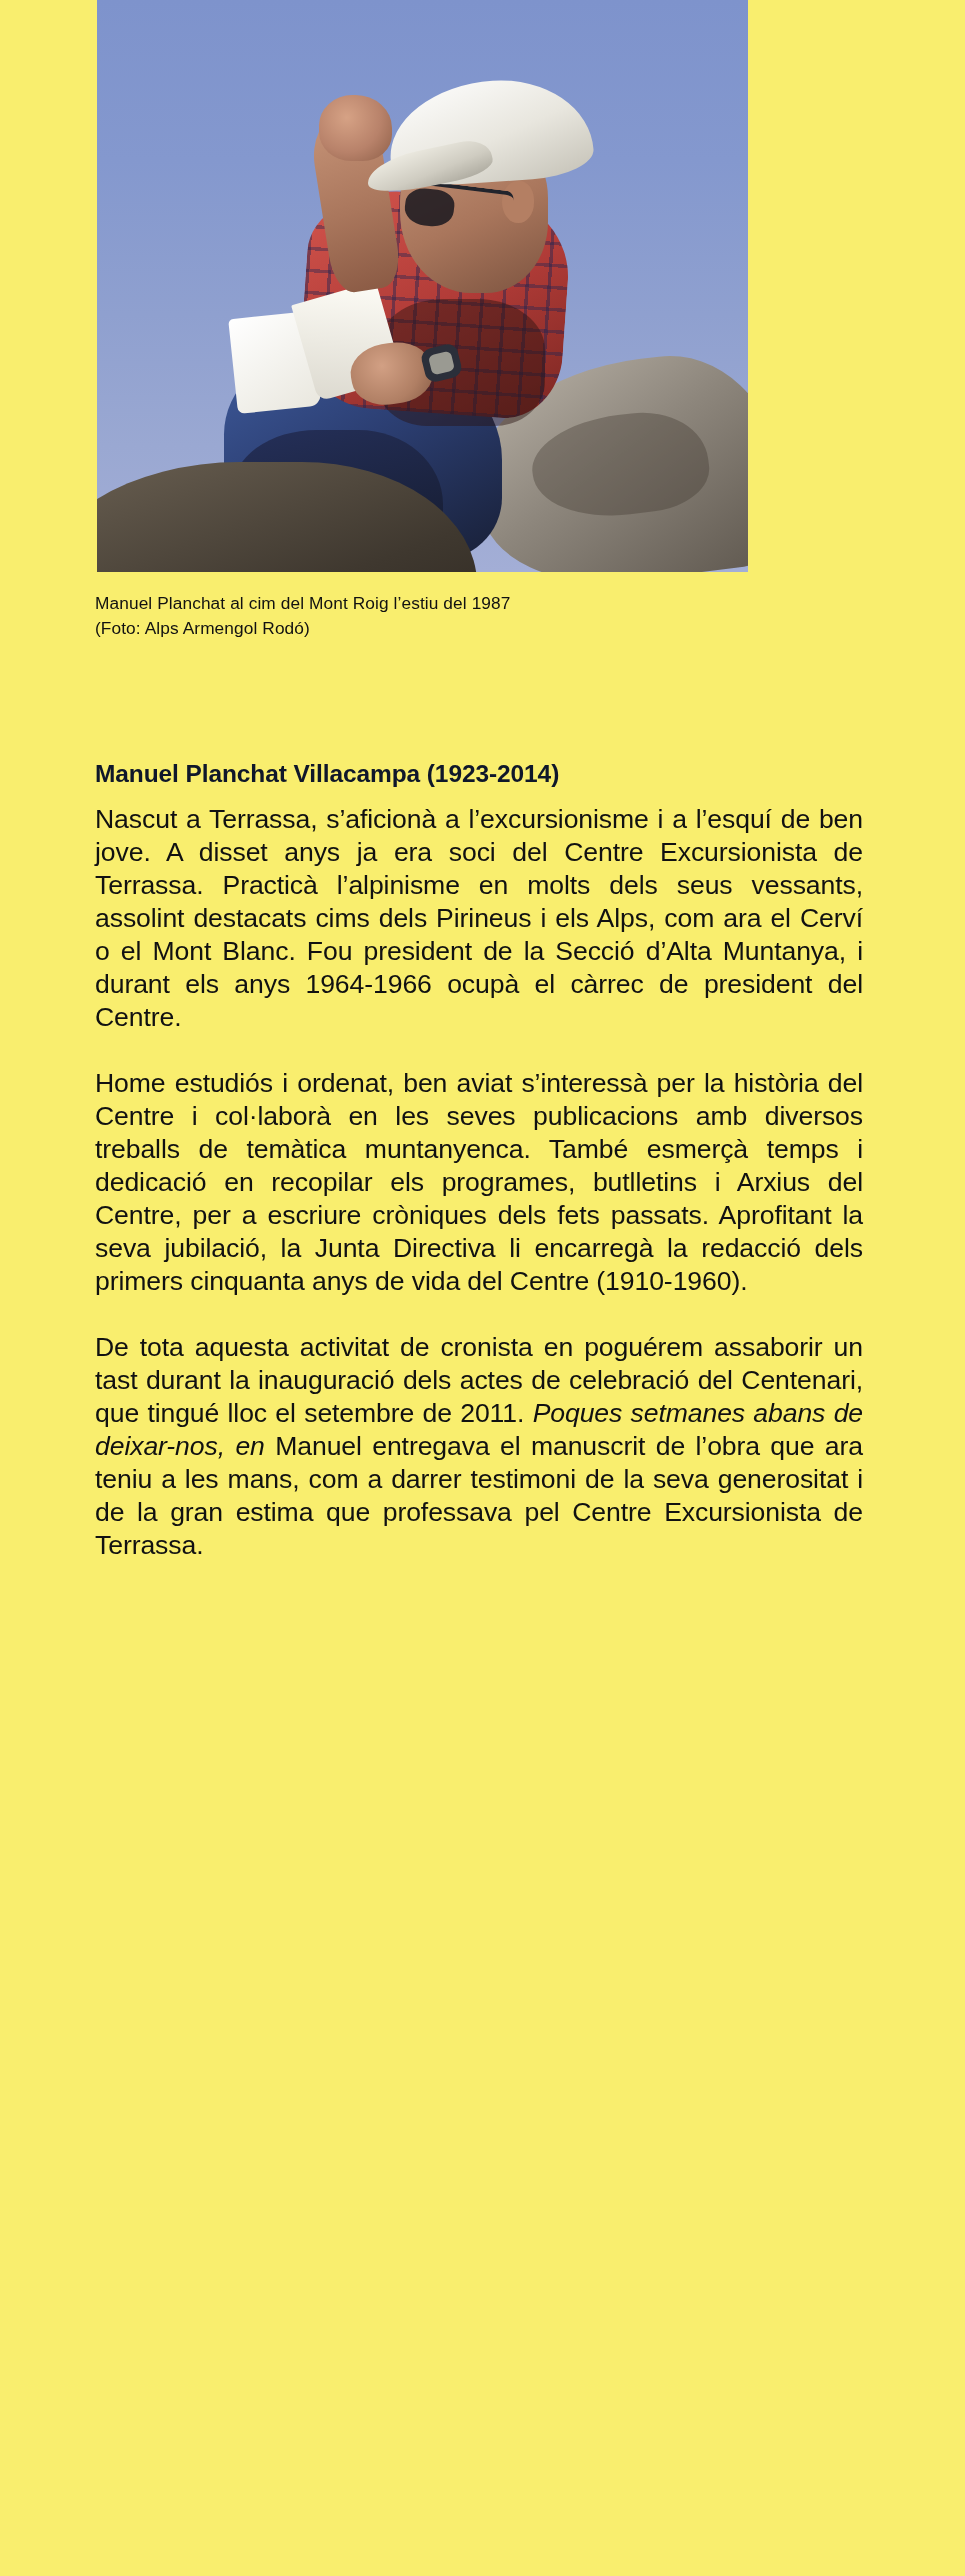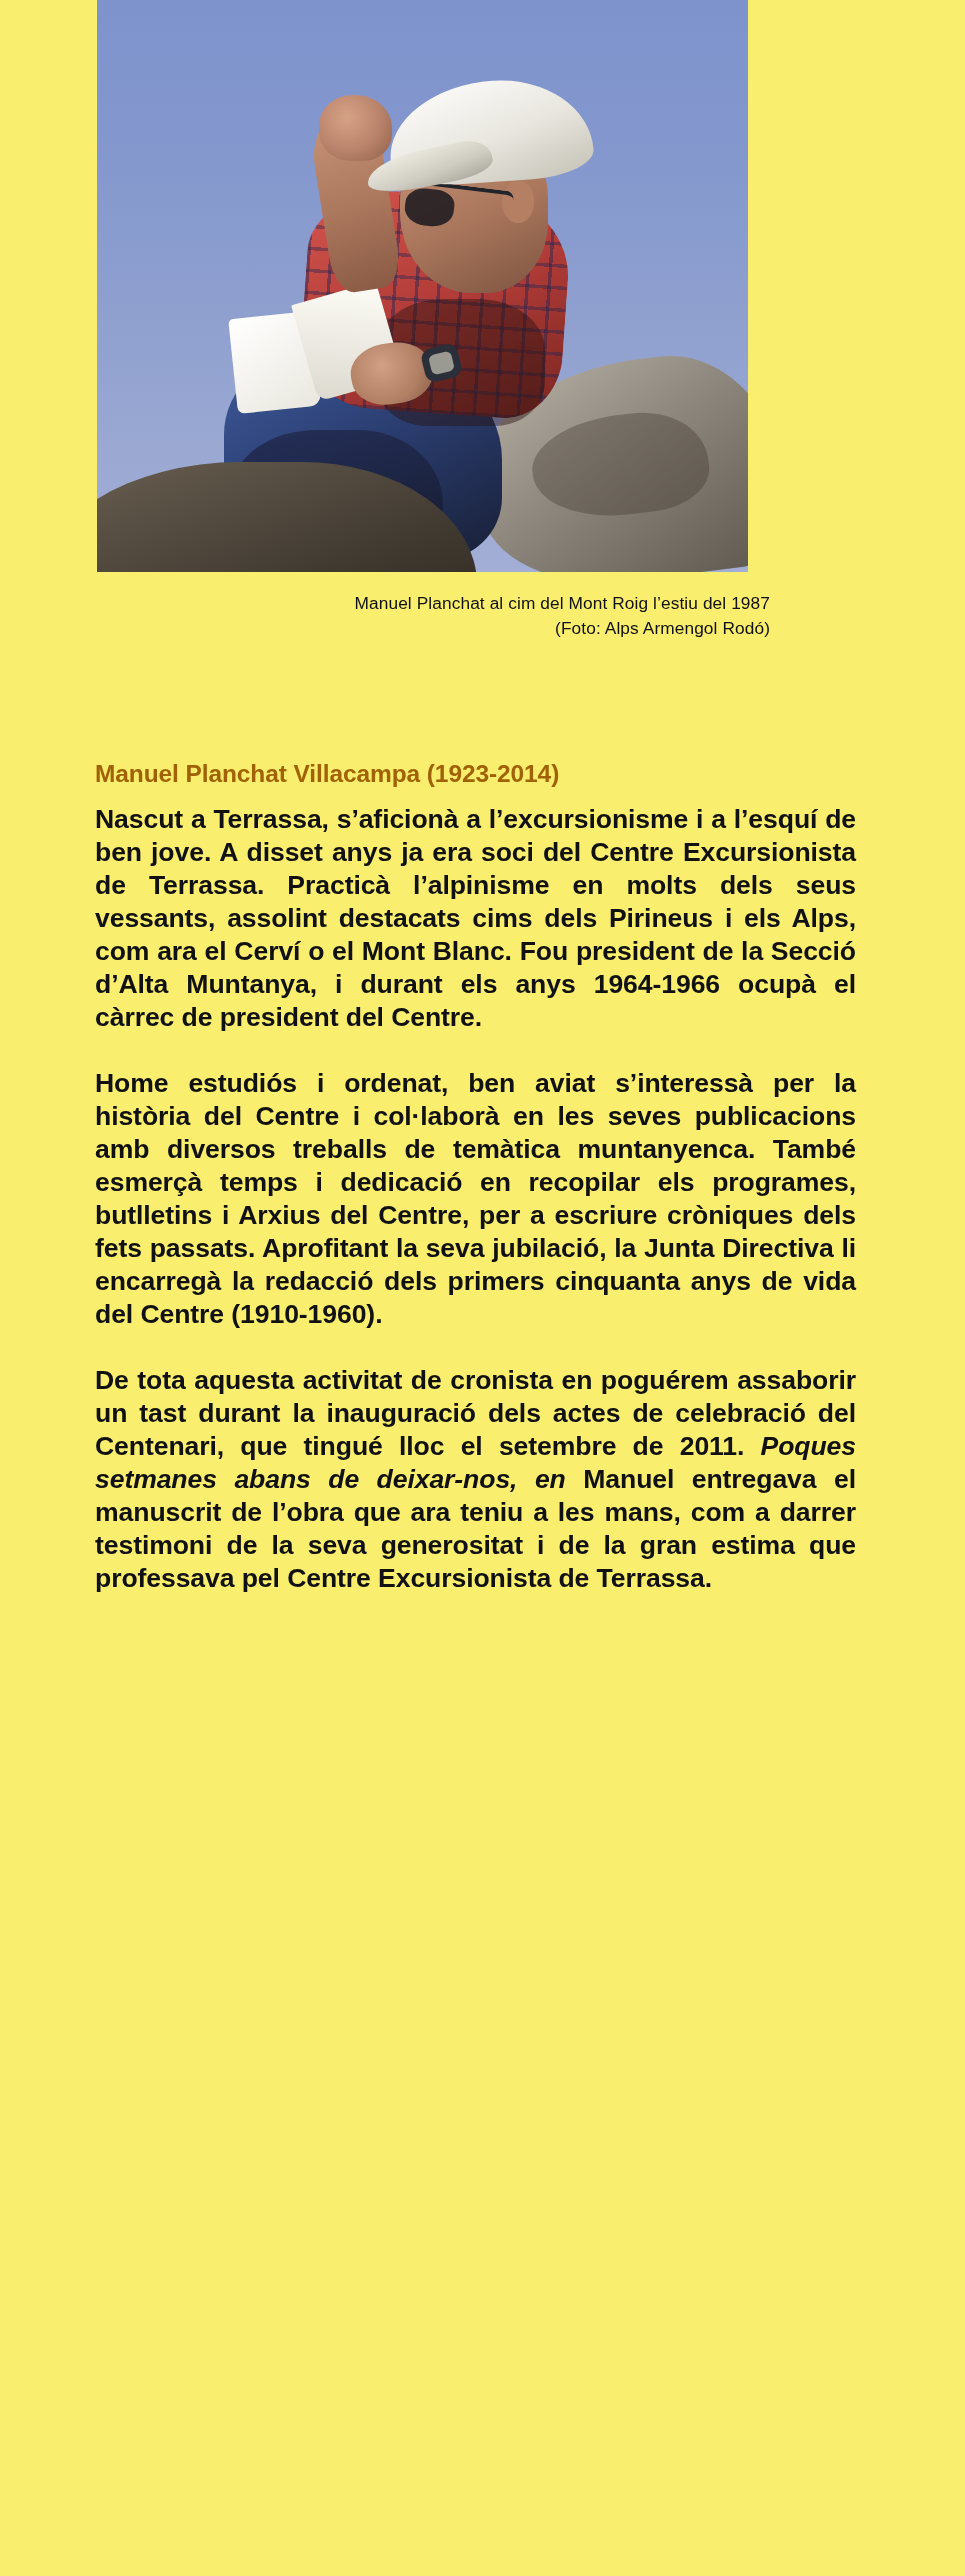--- a/index.html
+++ b/index.html
@@ -265,47 +265,46 @@
   .caption {
     position: absolute;
     left: 95px;
     top: 591px;
     width: 675px;
     color: #111111;
     font-size: 17.3px;
     line-height: 24.5px;
     letter-spacing: 0.1px;
   }
-  .caption div { white-space: nowrap; text-align: right; }
+  .caption div { white-space: nowrap; }
 
   
   .article {
     position: absolute;
     left: 95px;
     top: 759px;
     width: 776px;
   }
   .article h1 {
     margin: 0 0 13.5px 0;
     font-size: 24.5px;
     line-height: 30px;
     font-weight: bold;
-    color: #a16207;
+    color: #0f172a;
     letter-spacing: -0.1px;
   }
   .article p {
-    margin: 0 15px 33px 0;
+    margin: 0 8px 33px 0;
     font-size: 26.6px;
     line-height: 33px;
     color: #111111;
     text-align: justify;
     text-justify: inter-word;
     hyphens: manual;
     letter-spacing: -0.1px;
-    font-weight: bold;
   }
   .article p:last-child { margin-bottom: 0; }
   .article em { font-style: italic; }
 </style>
 </head>
 <body style="background: rgb(249, 238, 110);">
 
 <div class="photo-block">
   <div class="photo">
     <div class="sky"></div>

